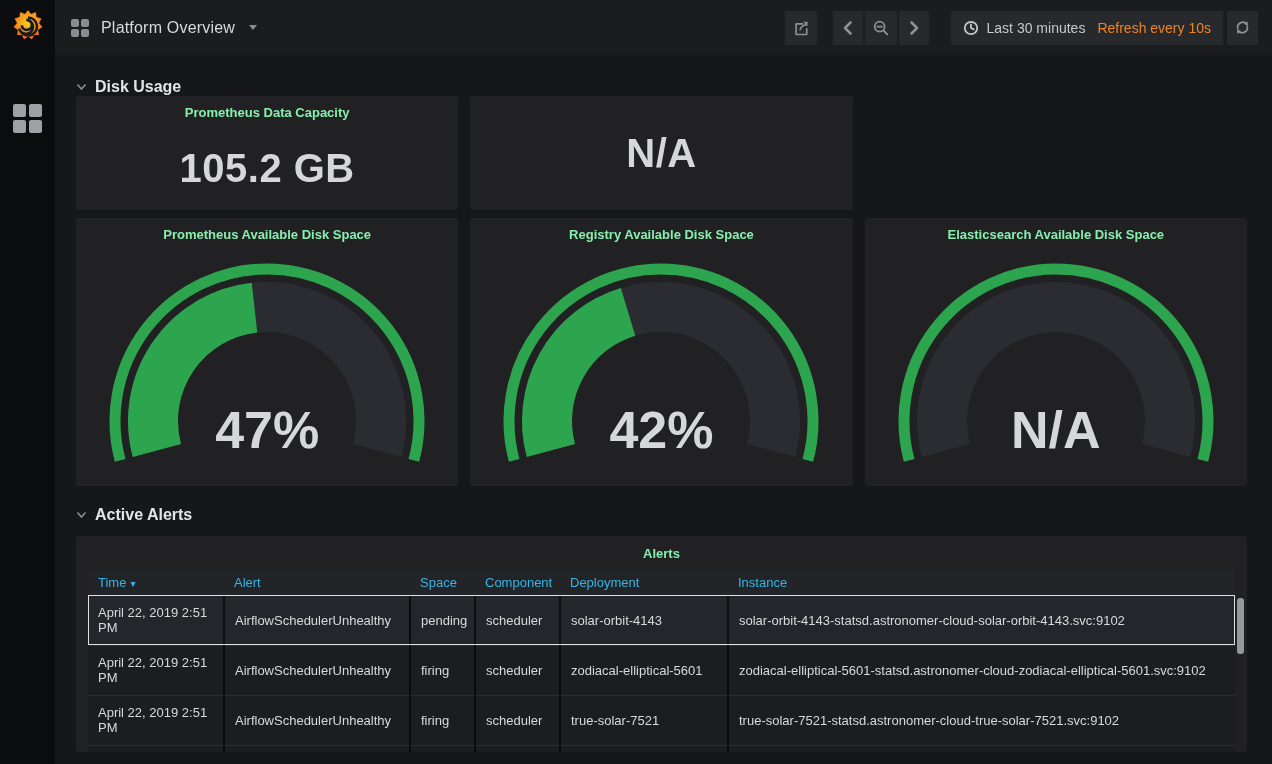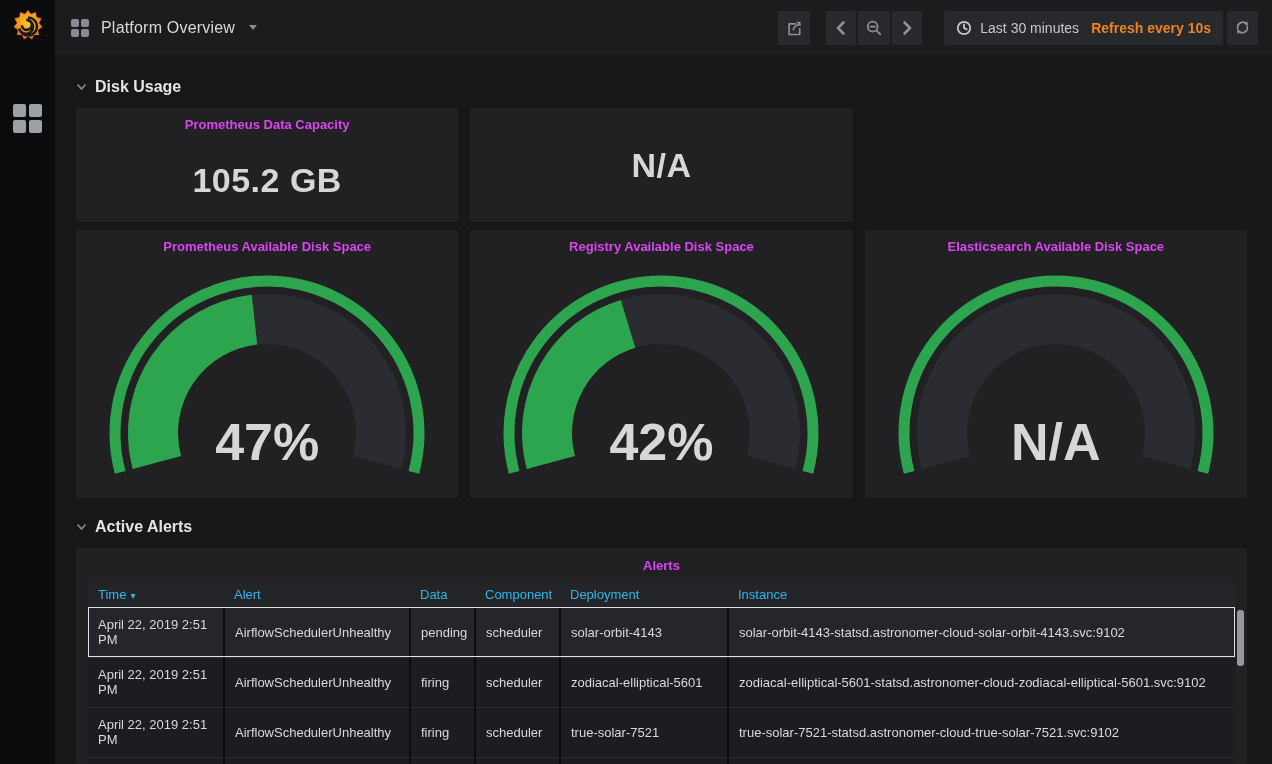--- a/index.html
+++ b/index.html
@@ -29,42 +29,42 @@
   .caret-down { width:0; height:0; border-left:4px solid transparent; border-right:4px solid transparent;
     border-top:5px solid #8a8d92; margin-left:2px; }
   .nav-right { display:flex; align-items:center; }
   .nav-btn { height:34px; min-width:30px; background:#28292d; border:none; border-radius:2px;
     display:flex; align-items:center; justify-content:center; cursor:pointer; padding:0 7px; }
   .nav-btn svg { display:block; }
   .btn-gap { width:16px; }
   .btn-group { display:flex; gap:2px; }
   .timepicker { margin-left:22px; display:flex; align-items:center; gap:8px; padding:0 12px; }
   .tp-range { font-size:14px; color:#c7c8ca; }
-  .tp-refresh { font-size:14px; color:#ec8422; font-weight:700; margin-left:4px; }
+  .tp-refresh { font-size:14px; color:#ec8422; font-weight:400; margin-left:4px; }
   .refresh-btn { margin-left:4px; }
   .icon-stroke { stroke:#8d9096; fill:none; stroke-width:2; stroke-linecap:round; stroke-linejoin:round; }
   .icon-fill { fill:#8d9096; }
 
   
   .dash { padding:23px 25px 0 21px; flex:1; min-height:0; }
   .section-header { display:flex; align-items:center; gap:8px; height:18px; cursor:pointer; }
   .section-header .label { font-size:16px; font-weight:700; color:#e3e4e6; }
   .section-header svg { flex:none; }
-  .sh-1 { margin-bottom:12px; }
+  .sh-1 { }
   .sh-2 { margin-top:20px; margin-bottom:12px; }
 
   .row3 { display:grid; grid-template-columns:repeat(3,1fr); gap:12px; }
   .panel { background:#212124; border-radius:2px; position:relative; }
-  .panel-title { font-size:13px; font-weight:700; color:#d946ef; text-align:center; cursor:pointer; }
+  .panel-title { font-size:13px; font-weight:700; color:#86efac; text-align:center; cursor:pointer; }
 
   .stat-row { height:114px; margin-bottom:8px; }
   .stat-panel { display:flex; flex-direction:column; }
   .stat-panel .panel-title { padding-top:9px; height:30px; }
   .stat-value { flex:1; display:flex; align-items:center; justify-content:center;
-    font-size:34px; font-weight:700; color:#d5d7d9; letter-spacing:.5px; }
+    font-size:40px; font-weight:700; color:#d5d7d9; letter-spacing:.5px; }
 
   .gauge-row { height:268px; }
   .gauge-panel { overflow:hidden; }
   .gauge-panel .panel-title { padding-top:9px; height:26px; }
   .gauge-wrap { position:absolute; left:0; top:26px; right:0; bottom:0; }
   .gauge-wrap svg { position:absolute; left:50%; top:0; transform:translateX(-50%); }
   .gauge-value { position:absolute; left:0; right:0; bottom:26px; text-align:center;
     font-size:52px; font-weight:700; color:#d5d7d9; }
 
   
@@ -244,21 +244,21 @@
             <col style="width:85px">
               <col style="width:168px">
               <col>
           </colgroup>
           <thead>
             <tr>
               <th>
                 <span>Time</span><span class="sort-ind">▾</span>
               </th>
               <th>Alert</th>
-              <th>Data</th>
+              <th>Space</th>
               <th>Component</th>
               <th>Deployment</th>
               <th>Instance</th>
             </tr>
           </thead>
           <tbody>
             <tr class="selected">
               <td>April 22, 2019 2:51 PM</td>
               <td>AirflowSchedulerUnhealthy</td>
               <td>pending</td>

